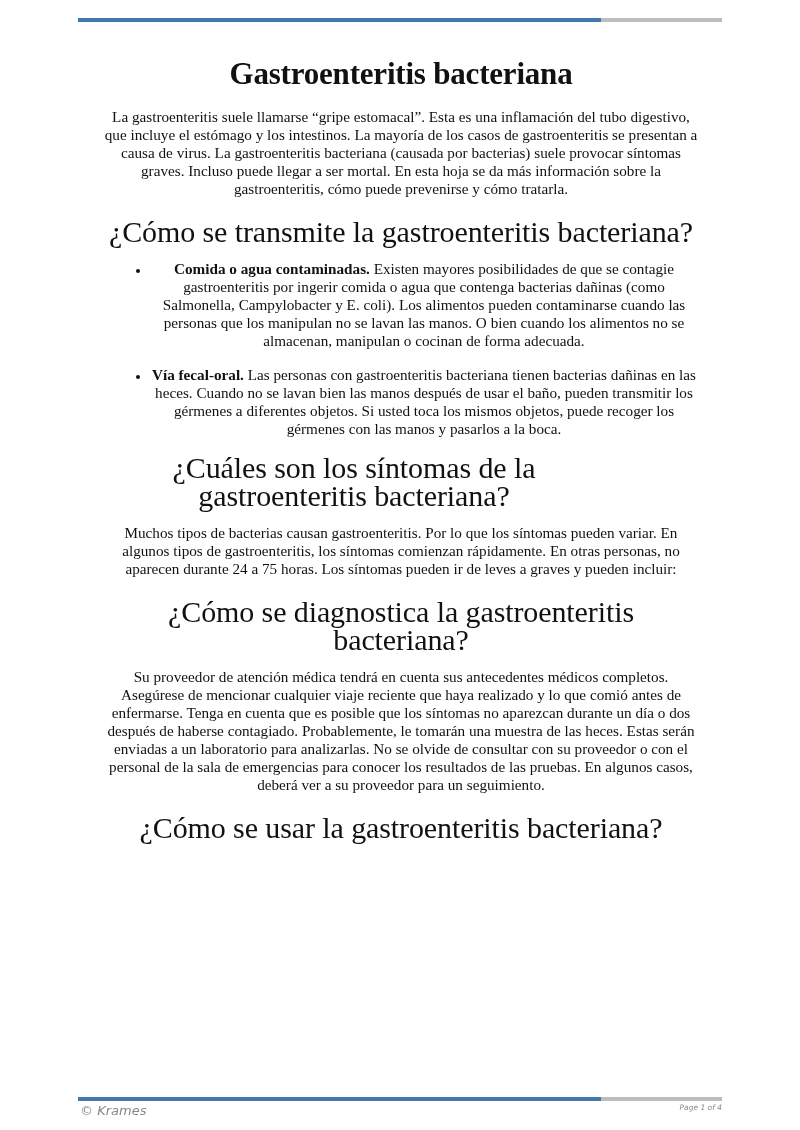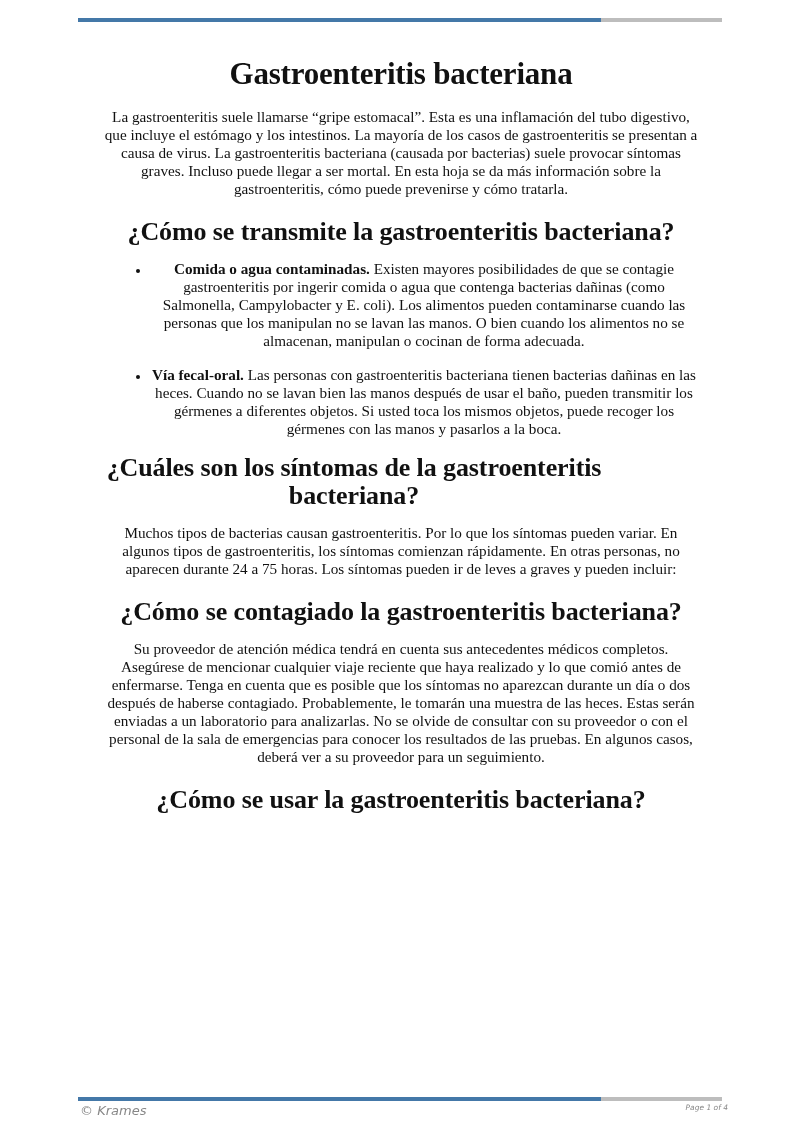--- a/index.html
+++ b/index.html
@@ -4,25 +4,25 @@
 <style>
   html, body { margin:0; padding:0; background:#ffffff; }
   body { width:800px; height:1130px; position:relative; overflow:hidden;
          font-family:"Liberation Serif", "DejaVu Serif", serif; color:#111; }
   .topbar { position:absolute; left:78px; top:18px; width:644px; height:4px; display:flex; }
   .topbar .blue, .footbar .blue { background:#4478a8; width:523px; height:100%; }
   .topbar .gray, .footbar .gray { background:#bdbdbd; flex:1; height:100%; }
   .footbar { position:absolute; left:78px; top:1097px; width:644px; height:4px; display:flex; }
   .footer-left { position:absolute; left:80px; top:1103px; font-family:"DejaVu Sans", sans-serif;
                  font-style:italic; font-size:13px; color:#888; }
-  .footer-right { position:absolute; right:72px; top:1103px; font-family:"DejaVu Sans", sans-serif;
+  .footer-right { position:absolute; right:78px; top:1103px; font-family:"DejaVu Sans", sans-serif;
                   font-style:italic; font-size:7.5px; color:#888; }
   .content { position:absolute; left:104px; top:54px; width:594px;text-align:center; }
   h1 { font-size:31px; font-weight:bold; margin:0 0 14px 0; line-height:40px; letter-spacing:-0.2px; }
-  h2 { font-size:26px; font-weight:bold; margin:0 0 14px 0; line-height:28px; letter-spacing:-0.1px; }
+  h2 { font-size:30px; font-weight:normal; margin:0 0 14px 0; line-height:28px; letter-spacing:-0.1px; }
   p { font-size:15.2px; line-height:18px; margin:0 0 20px 0; }
   ul { margin:0 0 16px 0; padding-left:42px; }
   ul.bullets li { font-size:15.2px; line-height:18px; margin:0 0 16px 4px; }
   ul.simple li { font-size:15.2px; line-height:18px; margin:0 0 16px 0; }
   ul li::marker { font-size:12px; }
   b { font-weight:bold; }
 </style>
 </head>
 <body>
 
@@ -37,21 +37,21 @@
 
   <h2>¿Cómo se transmite la gastroenteritis bacteriana?</h2>
   <ul class="bullets">
     <li><b>Comida o agua contaminadas.</b><span> Existen mayores posibilidades de que se contagie gastroenteritis por ingerir comida o agua que contenga bacterias dañinas (como Salmonella, Campylobacter y E. coli). Los alimentos pueden contaminarse cuando las personas que los manipulan no se lavan las manos. O bien cuando los alimentos no se almacenan, manipulan o cocinan de forma adecuada.</span></li>
     <li><b>Vía fecal-oral.</b><span> Las personas con gastroenteritis bacteriana tienen bacterias dañinas en las heces. Cuando no se lavan bien las manos después de usar el baño, pueden transmitir los gérmenes a diferentes objetos. Si usted toca los mismos objetos, puede recoger los gérmenes con las manos y pasarlos a la boca.</span></li>
   </ul>
 
   <h2 style="width:500px;">¿Cuáles son los síntomas de la gastroenteritis bacteriana?</h2>
   <p>Muchos tipos de bacterias causan gastroenteritis. Por lo que los síntomas pueden variar. En algunos tipos de gastroenteritis, los síntomas comienzan rápidamente. En otras personas, no aparecen durante 24 a 75 horas. Los síntomas pueden ir de leves a graves y pueden incluir:</p>
 
-  <h2>¿Cómo se contagiado la gastroenteritis bacteriana?</h2>
+  <h2>¿Cómo se diagnostica la gastroenteritis bacteriana?</h2>
   <p>Su proveedor de atención médica tendrá en cuenta sus antecedentes médicos completos. Asegúrese de mencionar cualquier viaje reciente que haya realizado y lo que comió antes de enfermarse. Tenga en cuenta que es posible que los síntomas no aparezcan durante un día o dos después de haberse contagiado. Probablemente, le tomarán una muestra de las heces. Estas serán enviadas a un laboratorio para analizarlas. No se olvide de consultar con su proveedor o con el personal de la sala de emergencias para conocer los resultados de las pruebas. En algunos casos, deberá ver a su proveedor para un seguimiento.</p>
 
   <h2>¿Cómo se usar la gastroenteritis bacteriana?</h2>
 </div>
 
 <div class="footbar">
   <div class="blue"></div>
   <div class="gray"></div>
 </div>
 <div class="footer-left">© Krames</div>

